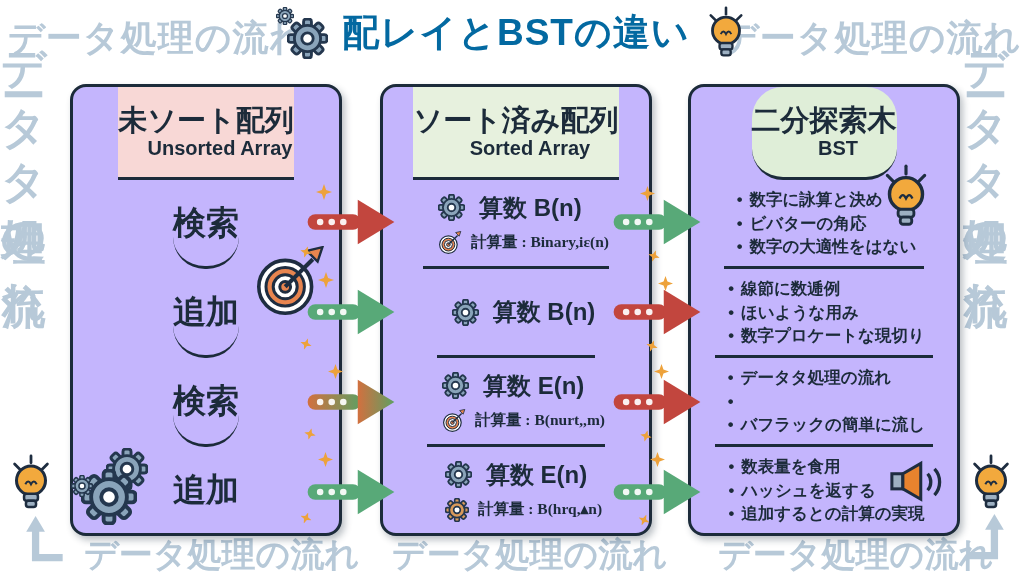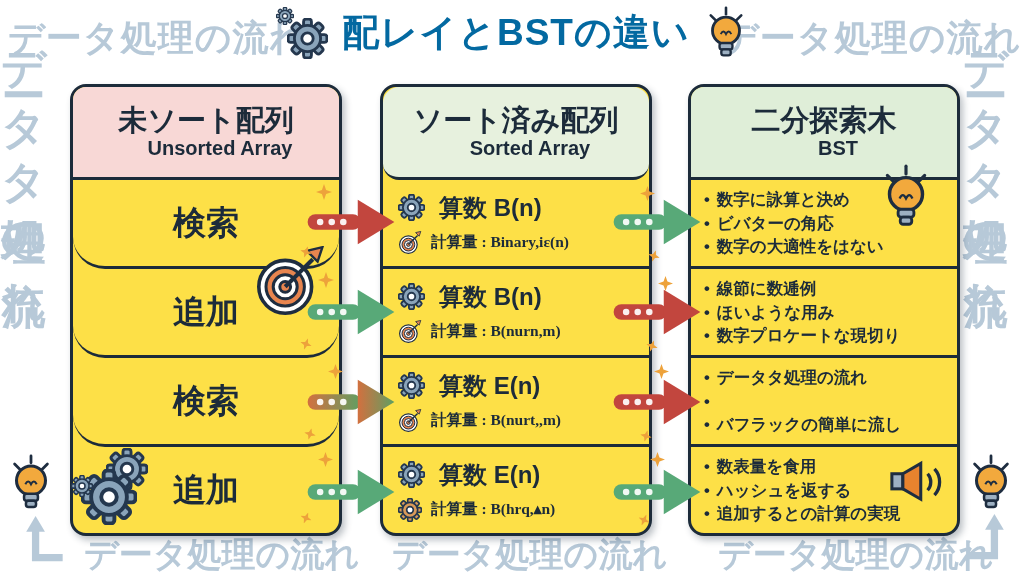--- a/index.html
+++ b/index.html
@@ -21,32 +21,32 @@
   .title-bar{
     position:absolute;left:0;top:6px;width:100%;display:flex;align-items:center;
     justify-content:center;gap:14px;z-index:3;
   }
   .title-text{
     font-size:37px;font-weight:900;color:#0369a1;letter-spacing:1px;
     text-shadow:2px 0 0 #fff,-2px 0 0 #fff,0 2px 0 #fff,0 -2px 0 #fff,2px 2px 0 #fff,-2px -2px 0 #fff;
   }
   
   .col{
-    position:absolute;top:84px;width:266px;height:446px;background:#fde047;
+    position:absolute;top:84px;width:266px;height:446px;background:#c4b5fd;
     border:3px solid #1c2b3a;border-radius:16px;box-shadow:3px 4px 7px rgba(28,43,58,.30);
-    display:flex;flex-direction:column;overflow:hidden;z-index:4;
+    display:flex;flex-direction:column;overflow:hidden;z-index:4;align-items:center;
   }
   .col-1{left:70px;} .col-2{left:380px;} .col-3{left:688px;}
   .col-header{
     flex:0 0 90px;border-bottom:3px solid #1c2b3a;display:flex;flex-direction:column;
     align-items:center;justify-content:center;line-height:1.15;
   }
   .col-1 .col-header{background:#f8d8d6;}
-  .col-2 .col-header{background:#e7f1de;border-radius:16px;}
-  .col-3 .col-header{background:#dfeed8;}
+  .col-2 .col-header{background:#e7f1de;}
+  .col-3 .col-header{background:#dfeed8;border-radius:31px;}
   .col-title{font-size:29px;font-weight:900;}
   .col-subtitle{font-size:20px;font-weight:800;margin-left:28px;}
   .row{flex:1 1 0;border-bottom:3px solid #1c2b3a;position:relative;min-height:0;}
   .row:last-child{border-bottom:none;}
   .op-row{display:flex;align-items:center;justify-content:center;font-size:33px;font-weight:900;border-radius:32px;}
   .cx-row{display:flex;flex-direction:column;justify-content:center;gap:7px;padding-left:15px;}
   .cx-l1{display:flex;align-items:center;gap:14px;font-size:24px;font-weight:900;}
   .cx-l2{display:flex;align-items:center;gap:9px;font-size:15.5px;font-weight:800;font-family:Liberation Serif, serif;}
   .bl-row{display:flex;flex-direction:column;justify-content:center;gap:3px;padding:0 8px 0 13px;}
   .bullet{display:flex;gap:7px;font-size:16.5px;font-weight:800;line-height:1.25;}
@@ -188,26 +188,20 @@
           <span>計算量 : Binary,iε(n)</span>
         </div>
     </div>
     <div class="row cx-row">
       <div class="cx-l1">
           <svg style="width:27px;height:27px;color:#8aa4ba;">
             <use href="#sym-gear"></use>
           </svg>
           <span>算数 B(n)</span>
         </div>
-      <div class="cx-l2">
-          <svg style="width:24px;height:24px;">
-            <use href="#sym-target"></use>
-          </svg>
-          <span>計算量 : B(nurn,m)</span>
-        </div>
     </div>
     <div class="row cx-row">
       <div class="cx-l1">
           <svg style="width:27px;height:27px;color:#8aa4ba;">
             <use href="#sym-gear"></use>
           </svg>
           <span>算数 E(n)</span>
         </div>
       <div class="cx-l2">
           <svg style="width:24px;height:24px;">

